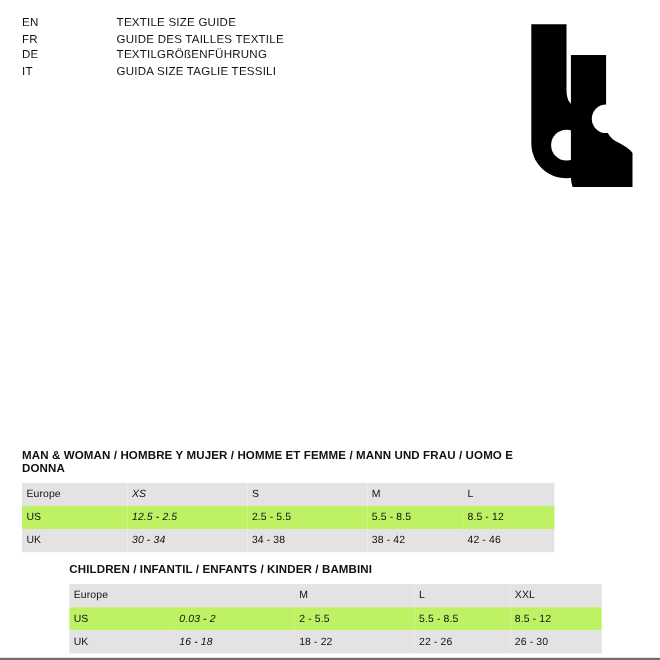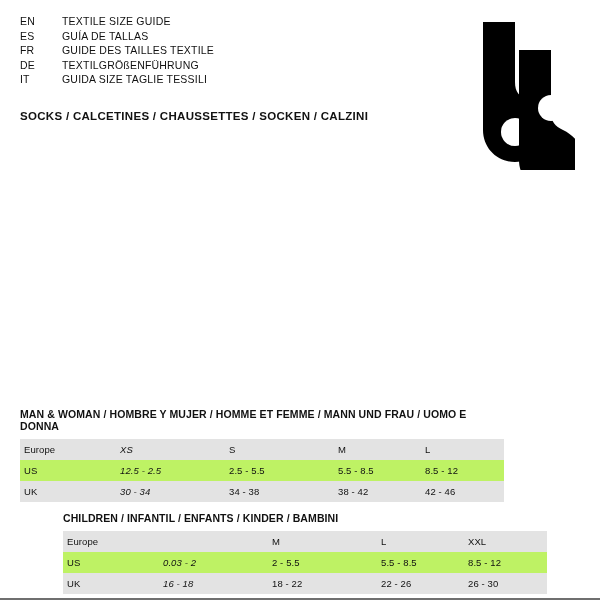--- a/index.html
+++ b/index.html
@@ -27,20 +27,21 @@
     position: absolute;
     left: 20px;
     top: 16px;
     width: 380px;
   }
   .lang-row {
     display: flex;
     align-items: flex-start;
     line-height: 1.0;
     margin-bottom: 4px;
+    gap: 44px;
   }
   .lang-code {
     width: 42px;
     flex: 0 0 42px;
     font-size: 10.5px;
     letter-spacing: 0.2px;
     color: #111;
   }
   .lang-text {
     font-size: 10.5px;
@@ -126,38 +127,33 @@
 <body>
 
 <div class="page">
 
   <div class="lang-block">
     <div class="lang-row">
       <span class="lang-code">EN</span>
       <span class="lang-text">TEXTILE SIZE GUIDE</span>
     </div>
     <div class="lang-row">
-      <span class="lang-code">ES</span>
-      <span class="lang-text">GUÍA DE TALLAS</span>
-    </div>
-    <div class="lang-row">
       <span class="lang-code">FR</span>
       <span class="lang-text">GUIDE DES TAILLES TEXTILE</span>
     </div>
     <div class="lang-row">
       <span class="lang-code">DE</span>
       <span class="lang-text">TEXTILGRÖßENFÜHRUNG</span>
     </div>
     <div class="lang-row">
       <span class="lang-code">IT</span>
       <span class="lang-text">GUIDA SIZE TAGLIE TESSILI</span>
     </div>
   </div>
 
-  <div class="subtitle">SOCKS / CALCETINES / CHAUSSETTES / SOCKEN / CALZINI</div>
 
   <div class="socks">
     <svg width="160" height="150" viewBox="0 0 160 150" xmlns="http://www.w3.org/2000/svg">
 
       <path d="M62 2 h38 v60 c0 10 4 14 12 18 c12 6 20 16 20 30 c0 18 -14 32 -32 32 c-18 0 -32 -14 -32 -32 V2 z" fill="#000000"></path>
       <circle cx="100" cy="112" r="14" fill="#ffffff"></circle>
 
       <path d="M110 30 h38 v62 c0 10 4 14 12 18 c12 6 20 16 20 30 c0 18 -14 32 -32 32 c-18 0 -32 -14 -32 -32 V30 z" fill="#000000" transform="translate(-12,0)"></path>
       <circle cx="136" cy="88" r="13" fill="#ffffff"></circle>
     </svg>

